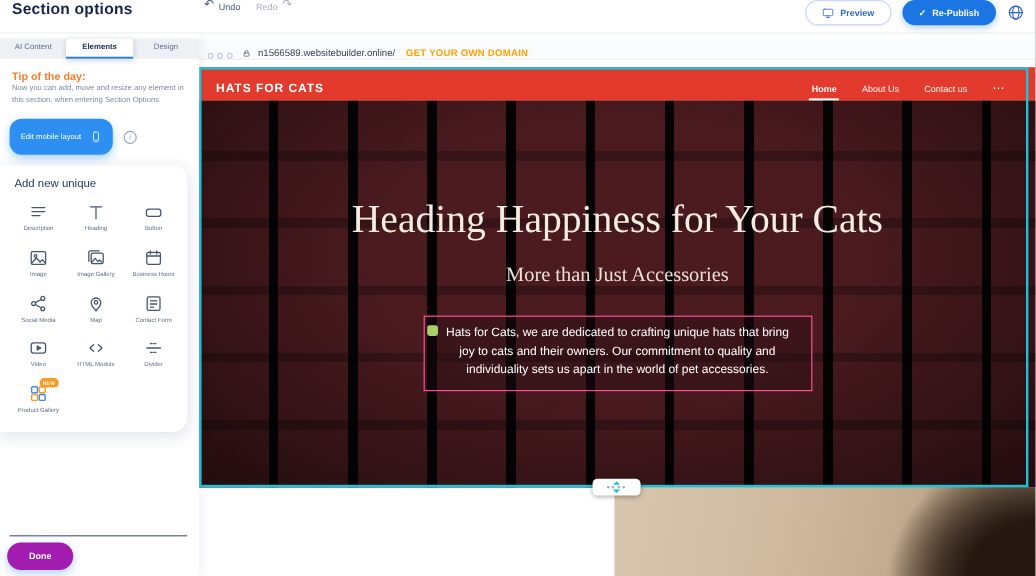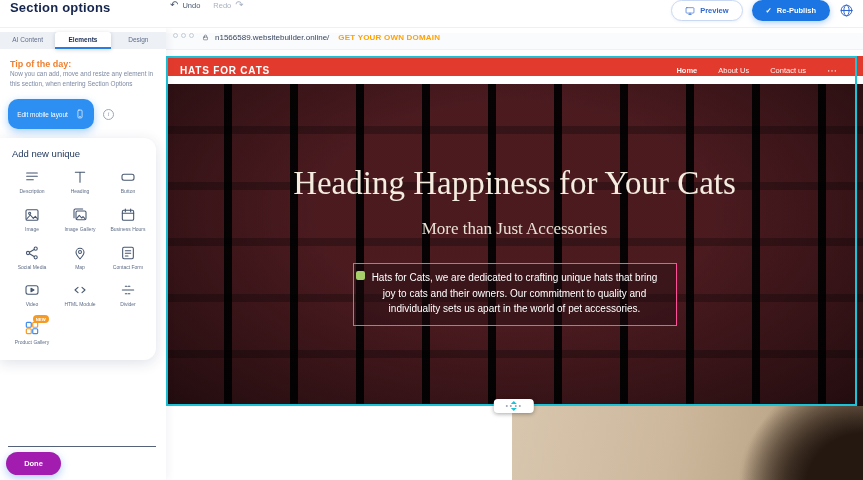--- a/index.html
+++ b/index.html
@@ -59,29 +59,29 @@
   .badge-new { position:absolute; top:-5px; right:7px; background:#f59a23; color:#fff; font-size:4.2px;
                font-weight:700; padding:1.5px 3px; border-radius:5px; letter-spacing:.2px; }
   .sidebar-divider { position:absolute; left:8px; width:148px; top:418px; border-top:1px solid #55627a; }
   .done-btn { position:absolute; left:6px; top:424px; width:55px; height:23px; border:none; border-radius:12px;
               background:#a21caf; color:#fff; font-size:7.5px; font-weight:700; cursor:pointer;
               font-family:inherit; box-shadow:0 3px 8px rgba(27,118,227,.35); }
 
   
   .main { position:absolute; left:166px; top:28px; right:0; bottom:0; background:#fff; }
   .browserbar { position:absolute; top:5px; left:0; right:0; height:17px; background:#fafbfd;
-                border-bottom:1px solid #eef1f5; display:flex; align-items:flex-start; padding:0 7px; gap:3px; }
+                border-bottom:1px solid #eef1f5; display:flex; align-items:flex-end; padding:0 7px; gap:3px; }
   .dot { width:5px; height:5px; border-radius:50%; border:1px solid #c4cbd7; }
   .lock { margin-left:5px; color:#2c3545; display:flex; }
   .lock svg { width:7px; height:9px; }
   .url { font-size:8px; color:#39455c; margin-left:3px; }
   .domain-cta { font-size:8px; font-weight:700; color:#ffa200; margin-left:6px; letter-spacing:.2px; cursor:pointer; }
 
   .site { position:absolute; top:28px; left:0; right:0; height:350px; }
-  .site-header { height:20px; background:#e23b2d; display:flex; align-items:center; padding:8px 26px 0 14px; }
+  .site-header { height:28px; background:#e23b2d; display:flex; align-items:center; padding:8px 26px 0 14px; }
   .site-logo { color:#fff; font-weight:700; font-size:10px; letter-spacing:.8px; cursor:pointer; }
   .site-nav { margin-left:auto; display:flex; align-items:center; gap:21px; }
   .nav-item { color:rgba(255,255,255,.95); font-size:7.5px; cursor:pointer; position:relative; text-decoration:none; }
   .nav-item.active { font-weight:700; }
   .nav-item.active::after { content:""; position:absolute; left:-2px; right:-2px; bottom:-5px; height:1.5px; background:#fff; }
   .nav-item.more { font-size:10px; }
 
   .hero { position:absolute; top:28px; left:0; right:0; bottom:0; overflow:hidden;
           display:flex; flex-direction:column; align-items:center; justify-content:center;
           background-color:#0a0506;

